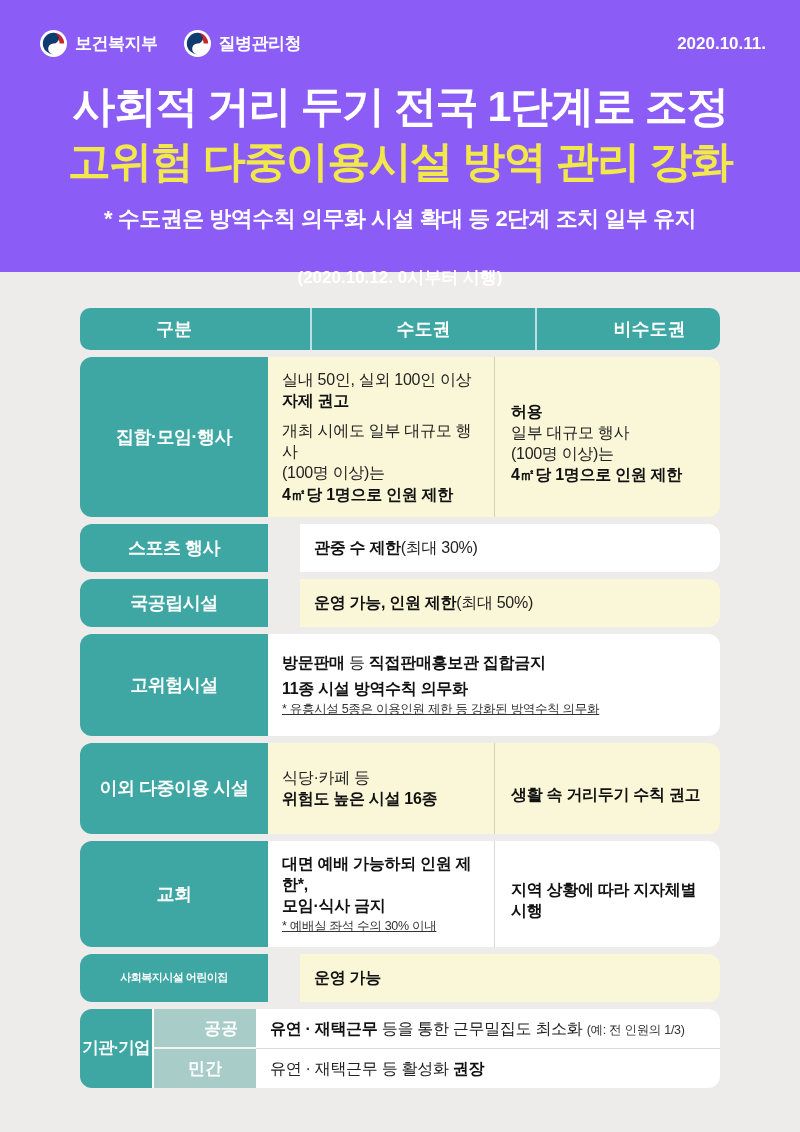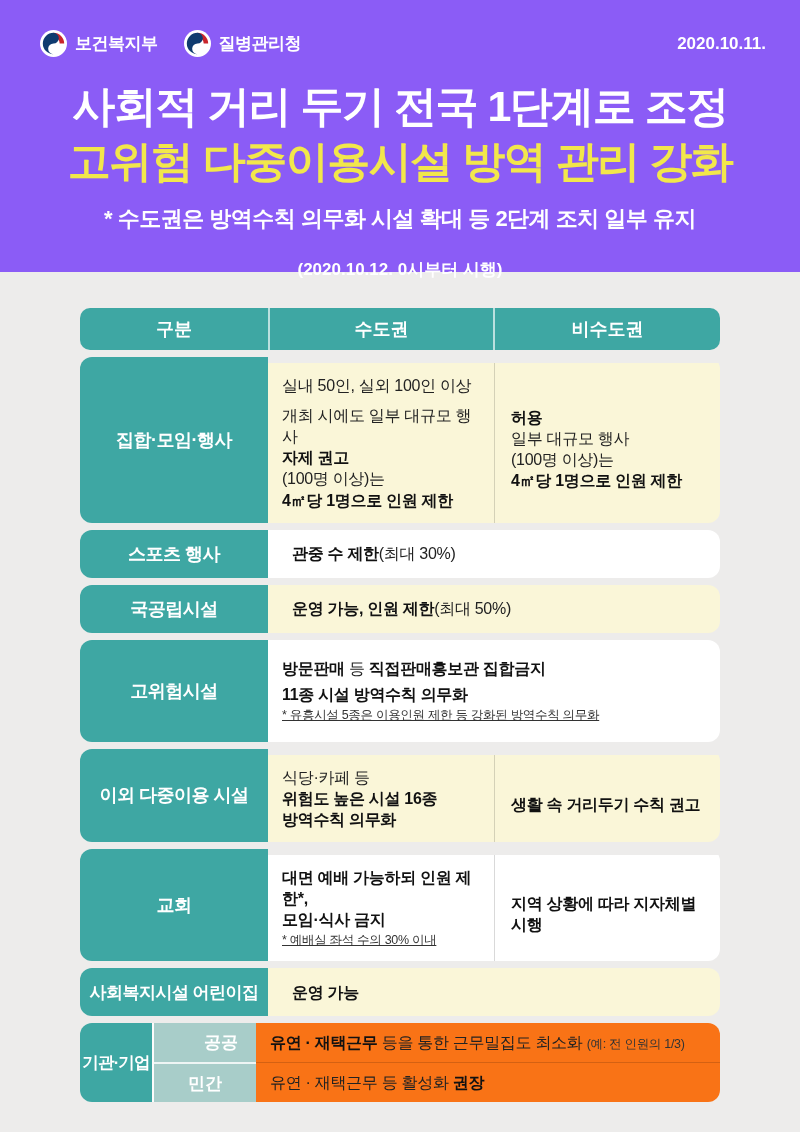--- a/index.html
+++ b/index.html
@@ -32,58 +32,58 @@
   .title2{
     color:#f2e74b;font-size:43px;font-weight:900;
     letter-spacing:-1.5px;line-height:1.1;margin-top:8px;
   }
   .subtitle{
     color:#ffffff;font-size:22px;font-weight:700;
     letter-spacing:-0.5px;margin-top:18px;text-align:center;
   }
   .effective{
     color:#ffffff;font-size:17px;font-weight:600;
-    margin-top:24px;text-align:center;
+    margin-top:32px;text-align:center;
   }
   
   .table{width:640px;margin:36px auto 0;}
   .thead{
     display:flex;height:42px;background:#3ea7a3;
-    border-radius:10px;color:#fff;font-weight:700;font-size:18px;
+    border-radius:10px;color:#fff;font-weight:700;font-size:18px;gap:42px;
   }
   .thead .hc{display:flex;align-items:center;justify-content:center;box-sizing:border-box;}
   .hc1{width:188px;}
   .hc2{width:227px;border-left:2px solid rgba(255,255,255,0.65);border-right:2px solid rgba(255,255,255,0.65);}
   .hc3{flex:1;}
   .row{
     display:flex;border-radius:12px;overflow:hidden;margin-top:7px;
   }
   .rlabel{
     width:188px;flex:0 0 auto;background:#3ea7a3;color:#fff;
     font-weight:700;font-size:18px;letter-spacing:-0.5px;
     display:flex;align-items:center;justify-content:center;text-align:center;
     box-sizing:border-box;padding:0 4px;
   }
-  .rlabel.small{font-size:17px;}
+  .rlabel.small{font-size:11px;}
   .content{flex:1;box-sizing:border-box;}
   .bg-cream{background:#faf6d8;}
   .bg-white{background:#ffffff;}
-  .twocol{display:flex;margin-top:6px;}
+  .twocol{display:flex;}
   .cell-metro{
     width:227px;flex:0 0 auto;box-sizing:border-box;
     padding:12px 8px 12px 14px;
     border-right:1px solid rgba(0,0,0,0.15);
     display:flex;flex-direction:column;justify-content:center;
   }
   .cell-nonmetro{
     flex:1;box-sizing:border-box;padding:12px 8px 0 16px;
     display:flex;flex-direction:column;justify-content:center;
   }
   .single{
-    display:flex;align-items:center;padding-left:24px;box-sizing:border-box;
+    display:flex;align-items:center;padding-left:14px;box-sizing:border-box;margin-left:32px;
   }
   .t{font-size:16px;color:#222;line-height:1.32;letter-spacing:-0.3px;}
   .b{font-weight:700;color:#111;}
   .note{font-size:12.5px;color:#333;letter-spacing:-0.3px;}
   .gap-top{margin-top:9px;}
   .mt2{margin-top:2px;text-decoration:underline;}
   .mt5{margin-top:5px;}
   
   .row-gathering{min-height:142px;}
   .row-sports,.row-public,.row-welfare{min-height:48px;}
@@ -96,21 +96,21 @@
     width:72px;flex:0 0 auto;background:#3ea7a3;color:#fff;font-weight:700;
     font-size:16.5px;letter-spacing:-0.8px;
     display:flex;align-items:center;justify-content:center;
   }
   .org-light{width:102px;flex:0 0 auto;display:flex;flex-direction:column;border-left:2px solid rgba(255,255,255,0.8);}
   .org-sub{
     flex:1;background:#a8cdc9;color:#fff;font-weight:700;font-size:17px;
     display:flex;align-items:center;justify-content:center;
   }
   .org-sub.first{border-bottom:2px solid rgba(255,255,255,0.8);padding-left:32px;}
-  .org-content{flex:1;background:#f97316;display:flex;flex-direction:column;}
+  .org-content{flex:1;background:#ffffff;display:flex;flex-direction:column;}
   .org-line{flex:1;display:flex;align-items:center;padding-left:14px;}
   .org-line.first{border-bottom:1px solid rgba(0,0,0,0.15);}
 </style>
 </head>
 <body>
 
 <div class="banner">
   <div class="logo-row">
     <div class="logo">
       <svg class="emblem" viewBox="0 0 48 48">
@@ -144,22 +144,22 @@
     <div class="hc hc1">구분</div>
     <div class="hc hc2">수도권</div>
     <div class="hc hc3">비수도권</div>
   </div>
 
   <div class="row row-gathering">
     <div class="rlabel">집합·모임·행사</div>
     <div class="content bg-cream twocol">
       <div class="cell-metro">
         <div class="t">실내 50인, 실외 100인 이상</div>
+        <div class="t b">자제 권고</div>
         <div class="t gap-top">개최 시에도 일부 대규모 행사</div>
-        <div class="t b">자제 권고</div>
         <div class="t">(100명 이상)는</div>
         <div class="t b">4㎡당 1명으로 인원 제한</div>
       </div>
       <div class="cell-nonmetro">
         <div class="t b">허용</div>
         <div class="t">일부 대규모 행사</div>
         <div class="t">(100명 이상)는</div>
         <div class="t b">4㎡당 1명으로 인원 제한</div>
       </div>
     </div>
@@ -187,21 +187,20 @@
       <div class="note mt2">* 유흥시설 5종은 이용인원 제한 등 강화된 방역수칙 의무화</div>
     </div>
   </div>
 
   <div class="row row-other">
     <div class="rlabel">이외 다중이용 시설</div>
     <div class="content bg-cream twocol">
       <div class="cell-metro">
         <div class="t">식당·카페 등</div>
         <div class="t b">위험도 높은 시설 16종</div>
-        <div class="t b">방역수칙 의무화</div>
       </div>
       <div class="cell-nonmetro">
         <div class="t b">생활 속 거리두기 수칙 권고</div>
       </div>
     </div>
   </div>
 
   <div class="row row-church">
     <div class="rlabel">교회</div>
     <div class="content bg-white twocol">

